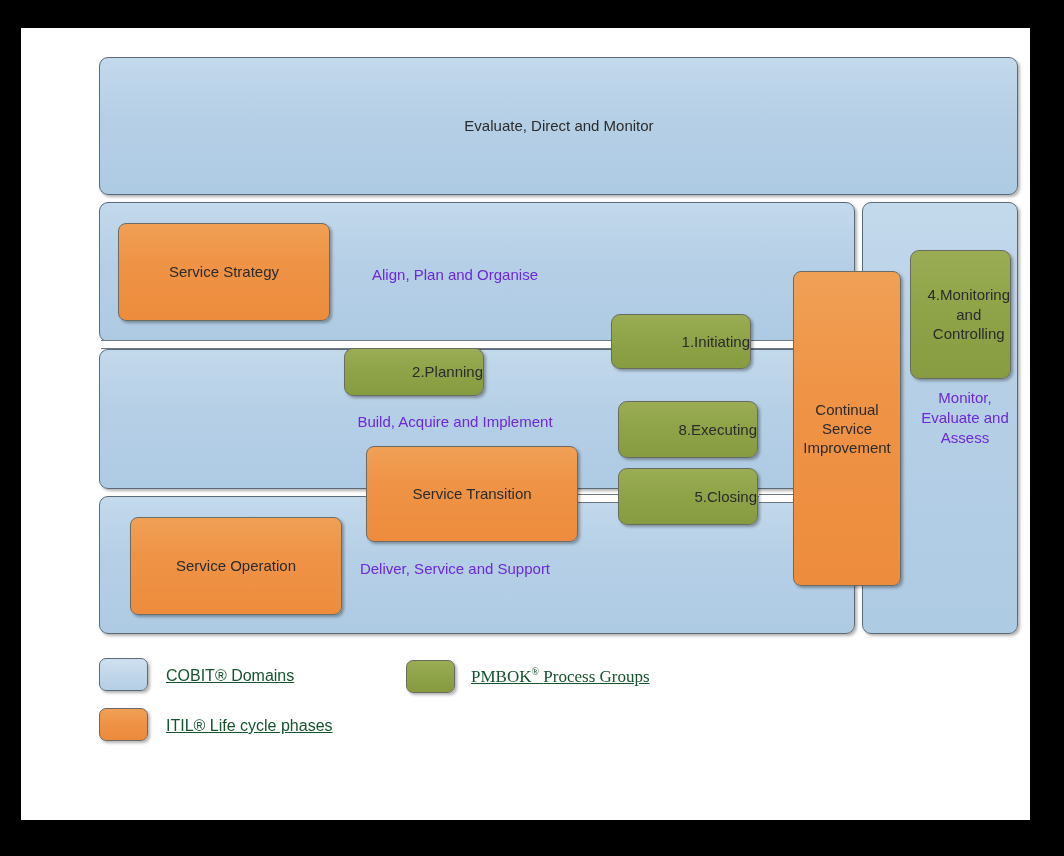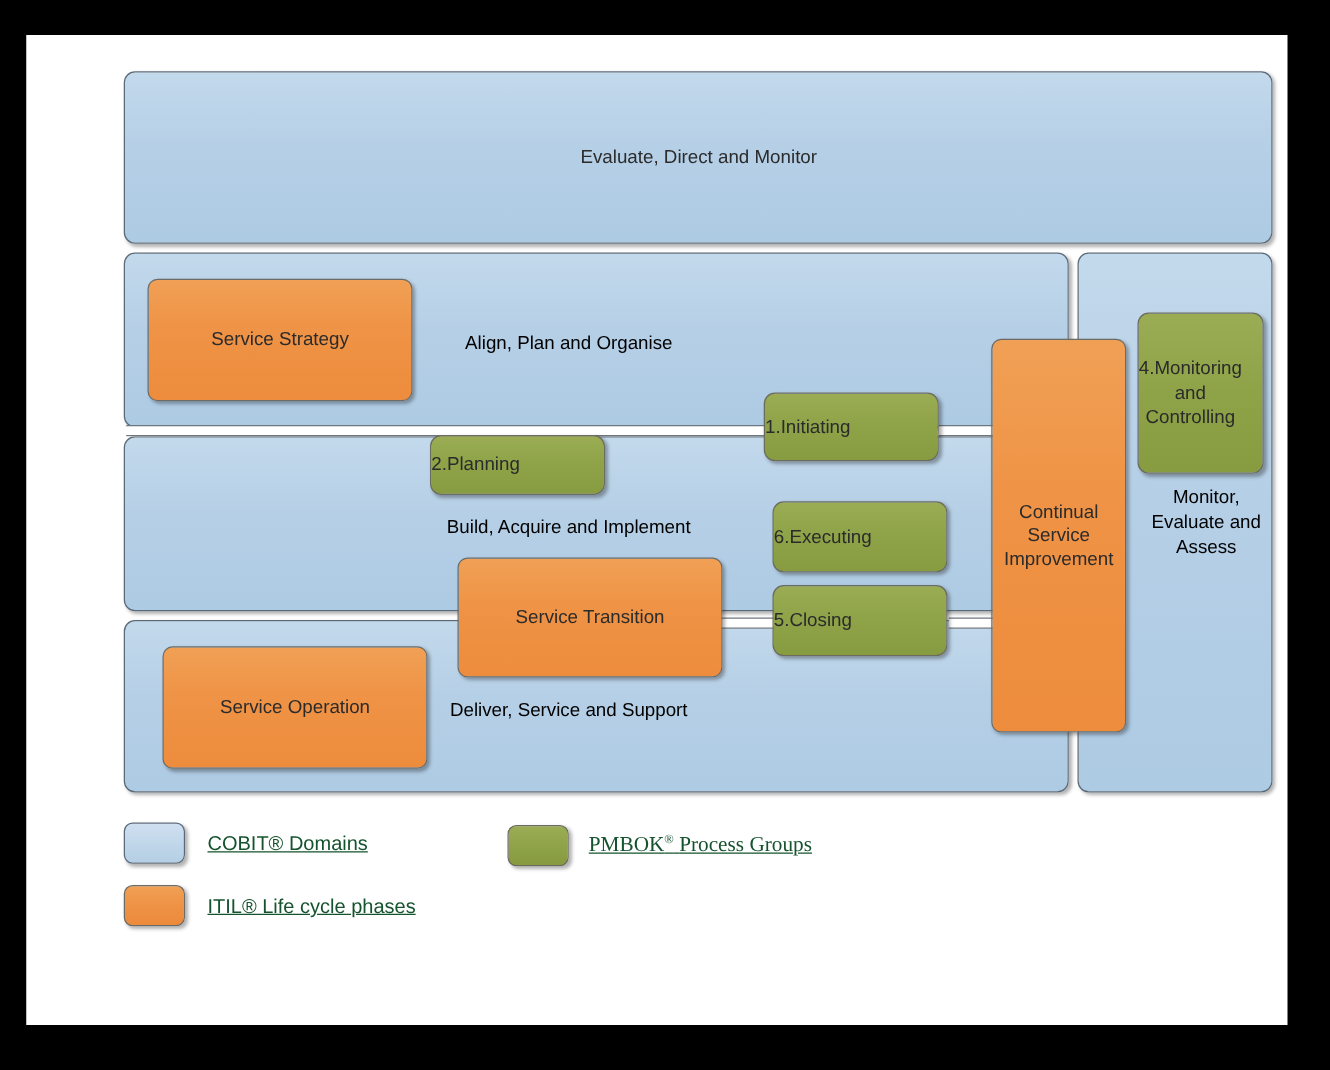--- a/index.html
+++ b/index.html
@@ -46,30 +46,30 @@
     line-height: 1.28;
     z-index: 6;
   }
   .pmbok {
     position: absolute;
     box-sizing: border-box;
     border: 1px solid #6b6b60;
     border-radius: 9px;
     background: linear-gradient(180deg, #9aad54 0%, #8fa349 45%, #879b41 100%);
     box-shadow: 2px 2px 3px rgba(0,0,0,0.32);
-    display: flex; align-items: center; justify-content: flex-start;
+    display: flex; align-items: center; justify-content: flex-end;
     text-align: center;
     color: #2b2b2b;
     font-size: 15px;
     line-height: 1.30;
     z-index: 7;
   }
   .cobit-label {
     position: absolute;
-    color: #000000;
+    color: #6d28d9;
     font-size: 15px;
     text-align: center;
     line-height: 1.32;
     z-index: 4;
   }
   .banner-label {
     position: absolute;
     color: #2b2b2b;
     font-size: 15px;
     text-align: center;
@@ -165,21 +165,21 @@
 
     <div class="pmbok" style="left:590px; top:286px; width:140px; height:55px;">
       <span>1.Initiating</span>
     </div>
 
     <div class="pmbok" style="left:323px; top:320px; width:140px; height:48px;">
       <span>2.Planning</span>
     </div>
 
     <div class="pmbok" style="left:597px; top:373px; width:140px; height:57px;">
-      <span>6.Executing</span>
+      <span>8.Executing</span>
     </div>
 
     <div class="pmbok" style="left:597px; top:440px; width:140px; height:57px;">
       <span>5.Closing</span>
     </div>
 
     <div class="pmbok" style="left:889px; top:222px; width:101px; height:129px;">
       <div>
         <div>4.Monitoring</div>
         <div>and</div>

